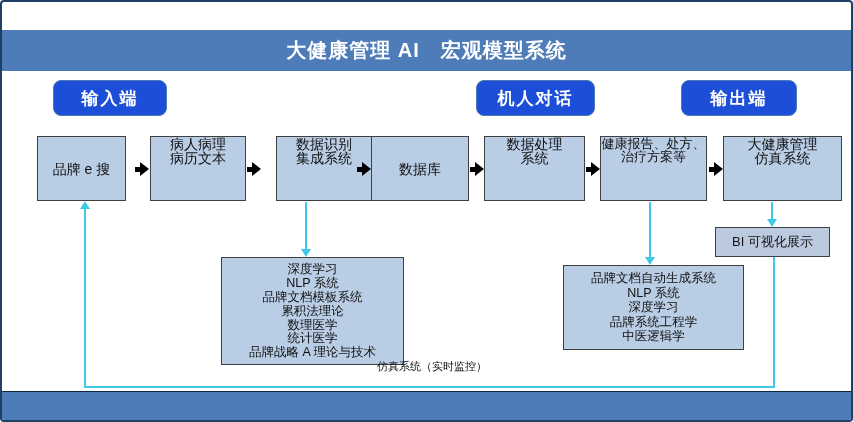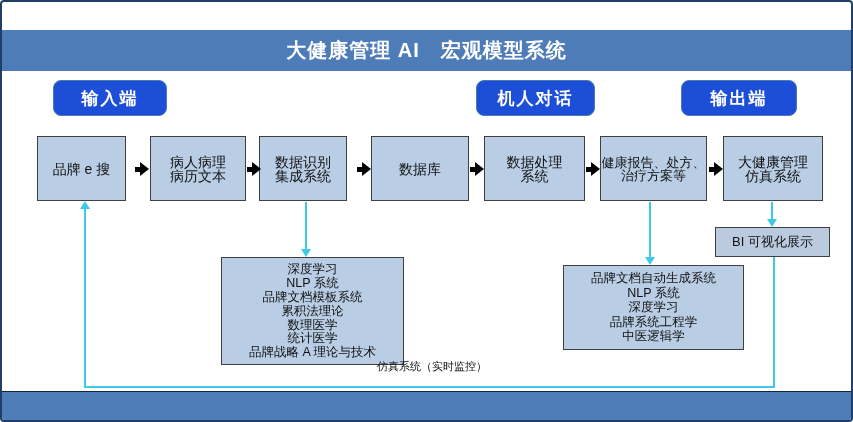--- a/index.html
+++ b/index.html
@@ -18,21 +18,21 @@
   .title{color:#ffffff;font-weight:bold;font-size:20px;letter-spacing:1px;}
   .stage{
     position:absolute;top:78px;height:34px;background:#1d4ed8;
     border:1px solid #4a79b4;border-radius:8px;color:#fff;
     display:flex;align-items:center;justify-content:center;
     font-size:17px;font-weight:600;letter-spacing:2px;
   }
   .fbox{
     position:absolute;top:134px;height:65px;background:#b9cde5;
     border:1.5px solid #404040;box-sizing:border-box;
-    display:flex;flex-direction:column;align-items:center;justify-content:center;
+    display:flex;flex-direction:column;align-items:center;justify-content:flex-start;
     font-size:14px;color:#111;text-align:center;line-height:1;
   }
   .fbox.single{justify-content:center;}
   .fbox .ln{white-space:nowrap;}
   .harrow{position:absolute;top:160px;width:14px;height:14px;}
   .harrow .stem{position:absolute;left:0;top:5px;width:6px;height:5px;background:#000;}
   .harrow .tri{
     position:absolute;left:5px;top:0;width:0;height:0;
     border-top:7px solid transparent;border-bottom:7px solid transparent;
     border-left:9px solid #000;
@@ -84,36 +84,36 @@
     <span>输出端</span>
   </div>
 
   <div class="fbox single" style="left:35px;width:89px;">
     <div class="ln">品牌 e 搜</div>
   </div>
   <div class="fbox" style="left:148px;width:96px;">
     <div class="ln">病人病理</div>
     <div class="ln">病历文本</div>
   </div>
-  <div class="fbox" style="left:257px;width:88px;">
+  <div class="fbox" style="left:274px;width:96px;">
     <div class="ln">数据识别</div>
     <div class="ln">集成系统</div>
   </div>
   <div class="fbox single" style="left:369px;width:98px;">
     <div class="ln">数据库</div>
   </div>
   <div class="fbox" style="left:482px;width:101px;">
     <div class="ln">数据处理</div>
     <div class="ln">系统</div>
   </div>
   <div class="fbox" style="left:598px;width:107px;font-size:13px;">
     <div class="ln">健康报告、处方、</div>
     <div class="ln">治疗方案等</div>
   </div>
-  <div class="fbox" style="left:721px;width:100px;">
+  <div class="fbox" style="left:721px;width:119px;">
     <div class="ln">大健康管理</div>
     <div class="ln">仿真系统</div>
   </div>
 
   <div class="harrow" style="left:133px;">
       <span class="stem"></span>
       <span class="tri"></span>
     </div>
   <div class="harrow" style="left:245px;">
       <span class="stem"></span>

